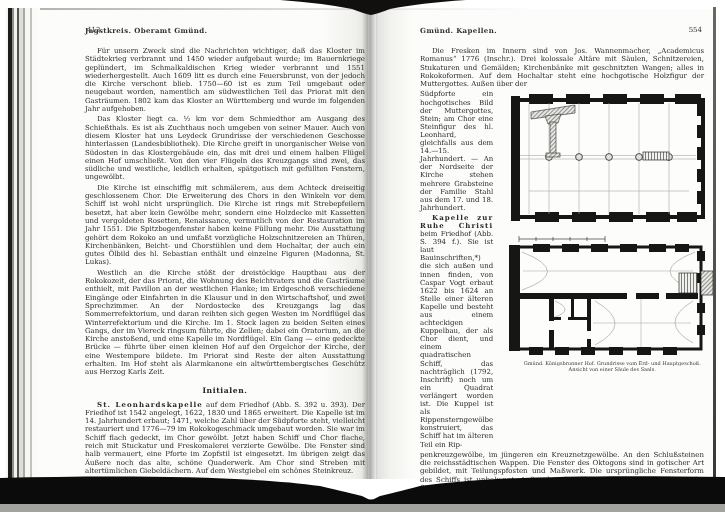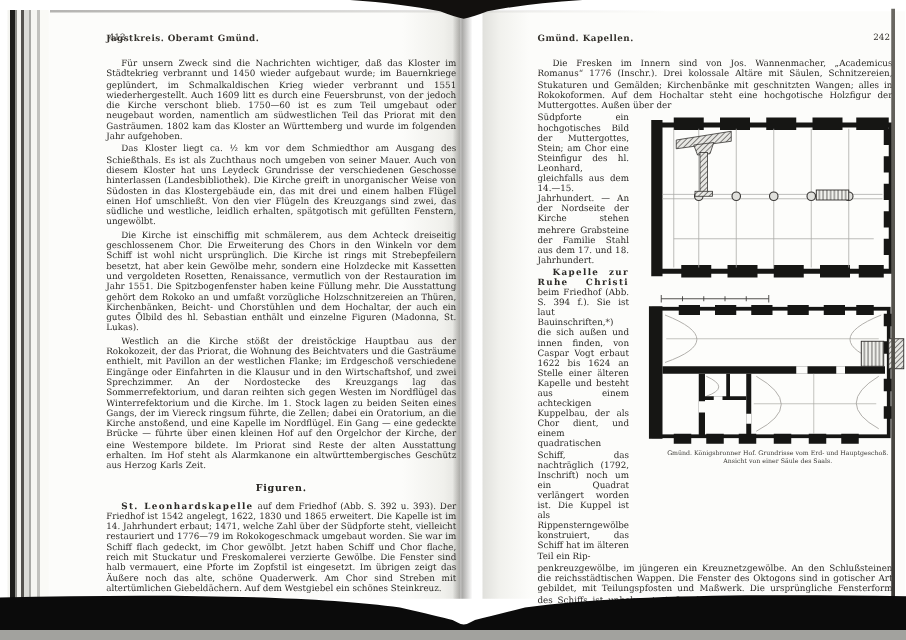--- a/index.html
+++ b/index.html
@@ -16,21 +16,21 @@
     background:linear-gradient(to right,rgba(0,0,0,0) 0%,rgba(58,56,52,0.42) 50%,rgba(0,0,0,0) 100%);}
   .top-wedge{position:absolute;left:258px;top:0;width:230px;height:18px;z-index:4;}
   .bottom-band{position:absolute;left:0;top:466px;width:725px;height:46px;z-index:4;}
   .top-edge-line{position:absolute;left:40px;top:8px;width:660px;height:2px;z-index:2;
     background:linear-gradient(to right,rgba(90,88,84,.45),rgba(120,118,114,.2) 45%,rgba(0,0,0,0) 75%);}
 
   
   .page{position:absolute;top:9px;height:470px;z-index:1;}
   .page-left{left:38px;width:330px;
     background:linear-gradient(to right,#fcfcfa 0%,#fcfcfa 86%,#f0f0ec 96%,#e0e0dc 100%);}
-  .page-right{left:386px;width:338px;
+  .page-right{left:376px;width:338px;
     background:linear-gradient(to right,#e0e0dc 0%,#f1f1ed 4%,#fcfcfa 11%,#fcfcfa 100%);}
 
   .content{position:absolute;top:17px;color:#2b2926;}
   .lp-content{left:47px;width:280px;}
   .rp-content{left:44px;width:284px;}
 
   .head{position:relative;height:10px;font-size:7px;margin-bottom:11px;color:#34312c;}
   .head .rh{position:absolute;left:0;right:0;text-align:left;letter-spacing:.4px;font-weight:bold;}
   .head .pn-l{position:absolute;left:2px;top:0;}
   .head .pn-r{position:absolute;right:2px;top:0;}
@@ -57,30 +57,30 @@
   <div class="page page-left">
     <div class="content lp-content">
       <div class="head">
         <span class="pn-l">412</span>
         <span class="rh">Jagstkreis. Oberamt Gmünd.</span>
       </div>
       <p class="body"><span>Für unsern Zweck sind die Nachrichten wichtiger, daß das Kloster im Städtekrieg verbrannt und 1450 wieder aufgebaut wurde; im Bauernkriege geplündert, im Schmalkaldischen Krieg wieder verbrannt und 1551 wiederhergestellt. Auch 1609 litt es durch eine Feuersbrunst, von der jedoch die Kirche verschont blieb. 1750—60 ist es zum Teil umgebaut oder neugebaut worden, namentlich am südwestlichen Teil das Priorat mit den Gasträumen. 1802 kam das Kloster an Württemberg und wurde im folgenden Jahr aufgehoben.</span></p>
       <p class="body"><span>Das Kloster liegt ca. ½ km vor dem Schmiedthor am Ausgang des Schießthals. Es ist als Zuchthaus noch umgeben von seiner Mauer. Auch von diesem Kloster hat uns Leydeck Grundrisse der verschiedenen Geschosse hinterlassen (Landesbibliothek). Die Kirche greift in unorganischer Weise von Südosten in das Klostergebäude ein, das mit drei und einem halben Flügel einen Hof umschließt. Von den vier Flügeln des Kreuzgangs sind zwei, das südliche und westliche, leidlich erhalten, spätgotisch mit gefüllten Fenstern, ungewölbt.</span></p>
       <p class="body"><span>Die Kirche ist einschiffig mit schmälerem, aus dem Achteck dreiseitig geschlossenem Chor. Die Erweiterung des Chors in den Winkeln vor dem Schiff ist wohl nicht ursprünglich. Die Kirche ist rings mit Strebepfeilern besetzt, hat aber kein Gewölbe mehr, sondern eine Holzdecke mit Kassetten und vergoldeten Rosetten, Renaissance, vermutlich von der Restauration im Jahr 1551. Die Spitzbogenfenster haben keine Füllung mehr. Die Ausstattung gehört dem Rokoko an und umfaßt vorzügliche Holzschnitzereien an Thüren, Kirchenbänken, Beicht- und Chorstühlen und dem Hochaltar, der auch ein gutes Ölbild des hl. Sebastian enthält und einzelne Figuren (Madonna, St. Lukas).</span></p>
       <p class="body"><span>Westlich an die Kirche stößt der dreistöckige Hauptbau aus der Rokokozeit, der das Priorat, die Wohnung des Beichtvaters und die Gasträume enthielt, mit Pavillon an der westlichen Flanke; im Erdgeschoß verschiedene Eingänge oder Einfahrten in die Klausur und in den Wirtschaftshof, und zwei Sprechzimmer. An der Nordostecke des Kreuzgangs lag das Sommerrefektorium, und daran reihten sich gegen Westen im Nordflügel das Winterrefektorium und die Kirche. Im 1. Stock lagen zu beiden Seiten eines Gangs, der im Viereck ringsum führte, die Zellen; dabei ein Oratorium, an die Kirche anstoßend, und eine Kapelle im Nordflügel. Ein Gang — eine gedeckte Brücke — führte über einen kleinen Hof auf den Orgelchor der Kirche, der eine Westempore bildete. Im Priorat sind Reste der alten Ausstattung erhalten. Im Hof steht als Alarmkanone ein altwürttembergisches Geschütz aus Herzog Karls Zeit.</span></p>
-      <div class="section-h">Figuren.</div>
+      <div class="section-h">Initialen.</div>
       <p class="body"><span class="gesperrt">St. Leonhardskapelle</span><span> auf dem Friedhof (Abb. S. 392 u. 393). Der Friedhof ist 1542 angelegt, 1622, 1830 und 1865 erweitert. Die Kapelle ist im 14. Jahrhundert erbaut; 1471, welche Zahl über der Südpforte steht, vielleicht restauriert und 1776—79 im Rokokogeschmack umgebaut worden. Sie war im Schiff flach gedeckt, im Chor gewölbt. Jetzt haben Schiff und Chor flache, reich mit Stuckatur und Freskomalerei verzierte Gewölbe. Die Fenster sind halb vermauert, eine Pforte im Zopfstil ist eingesetzt. Im übrigen zeigt das Äußere noch das alte, schöne Quaderwerk. Am Chor sind Streben mit altertümlichen Giebeldächern. Auf dem Westgiebel ein schönes Steinkreuz.</span></p>
     </div>
   </div>
 
   <div class="page page-right">
     <div class="content rp-content">
       <div class="head">
         <span class="rh">Gmünd. Kapellen.</span>
-        <span class="pn-r">242</span>
+        <span class="pn-r">554</span>
       </div>
       <p class="body"><span>Die Fresken im Innern sind von Jos. Wannenmacher, „Academicus Romanus“ 1776 (Inschr.). Drei kolossale Altäre mit Säulen, Schnitzereien, Stukaturen und Gemälden; Kirchenbänke mit geschnitzten Wangen; alles in Rokokoformen. Auf dem Hochaltar steht eine hochgotische Holzfigur der Muttergottes. Außen über der</span></p>
 
       <div class="two-col">
         <div class="col-text">
           <p class="body cont"><span>Südpforte ein hochgotisches Bild der Muttergottes, Stein; am Chor eine Steinfigur des hl. Leonhard, gleichfalls aus dem 14.—15. Jahrhundert. — An der Nordseite der Kirche stehen mehrere Grabsteine der Familie Stahl aus dem 17. und 18. Jahrhundert.</span></p>
           <p class="body"><span class="gesperrt">Kapelle zur Ruhe Christi</span><span> beim Friedhof (Abb. S. 394 f.). Sie ist laut Bauinschriften,*) die sich außen und innen finden, von Caspar Vogt erbaut 1622 bis 1624 an Stelle einer älteren Kapelle und besteht aus einem achteckigen Kuppelbau, der als Chor dient, und einem quadratischen Schiff, das nachträglich (1792, Inschrift) noch um ein Quadrat verlängert worden ist. Die Kuppel ist als Rippensterngewölbe konstruiert, das Schiff hat im älteren Teil ein Rip-</span></p>
         </div>
         <div class="col-fig">
 

